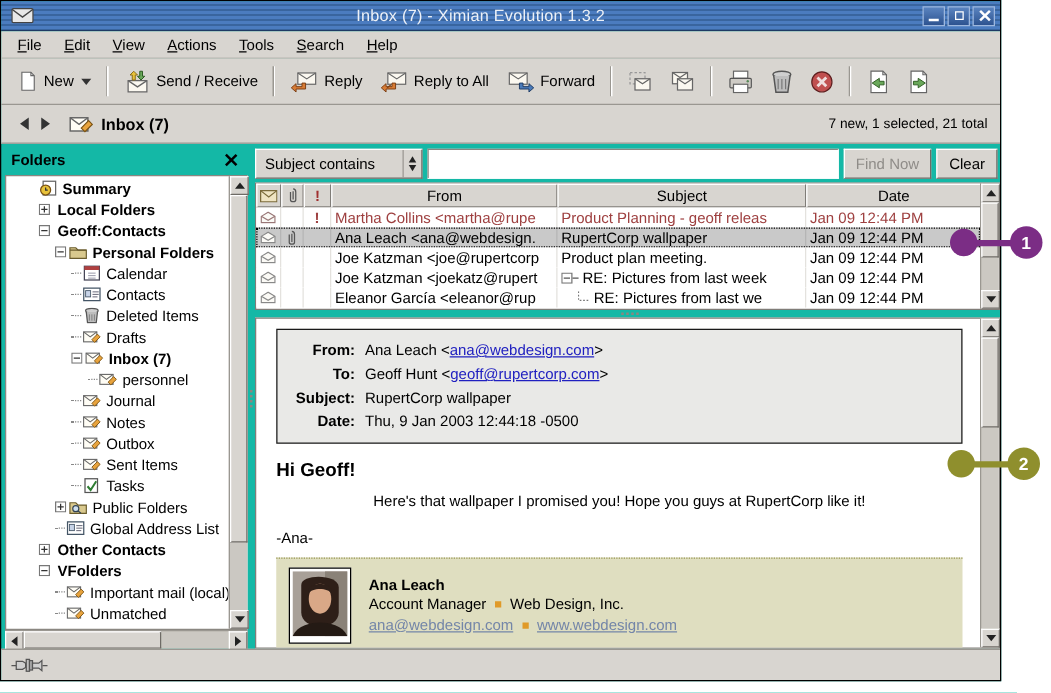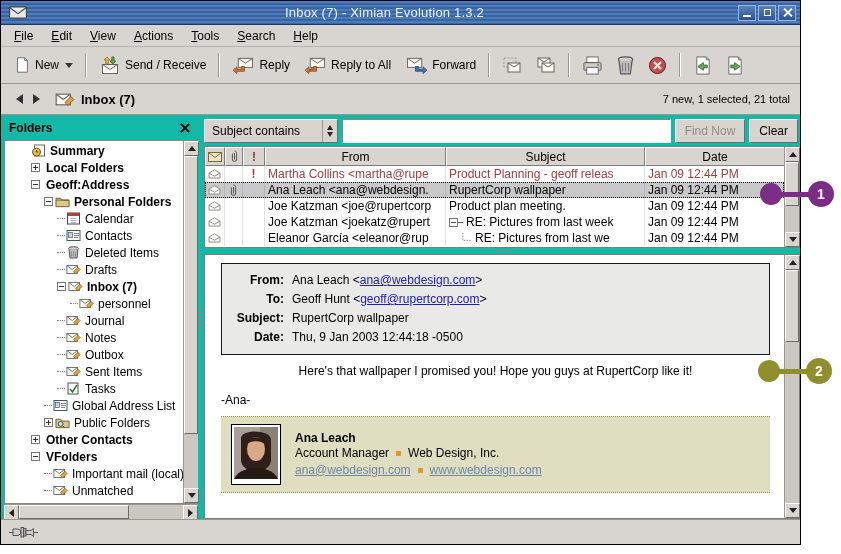--- a/index.html
+++ b/index.html
@@ -315,21 +315,21 @@
                   <rect x="0.5" y="0.5" width="8" height="8" fill="#fff" stroke="#777"></rect>
                   <path d="M2 4.5 h5 M4.5 2 v5" stroke="#333"></path>
                 </svg>
             <span class="tlabel b">Local Folders</span>
           </div>
           <div class="trow">
             <svg class="exp" width="9" height="9" viewBox="0 0 9 9">
                   <rect x="0.5" y="0.5" width="8" height="8" fill="#fff" stroke="#777"></rect>
                   <path d="M2 4.5 h5" stroke="#333"></path>
                 </svg>
-            <span class="tlabel b">Geoff:Address</span>
+            <span class="tlabel b">Geoff:Contacts</span>
           </div>
           <div class="trow">
             <span class="ind" style="width:13px"></span>
             <svg class="exp" width="9" height="9" viewBox="0 0 9 9">
                   <rect x="0.5" y="0.5" width="8" height="8" fill="#fff" stroke="#777"></rect>
                   <path d="M2 4.5 h5" stroke="#333"></path>
                 </svg>
             <svg class="i14" viewBox="0 0 16 13">
                   <path d="M1 3 h5 l2 2 h7 v7 H1 z" fill="#d9c98e" stroke="#6b5d2e"></path>
                   <path d="M1 5 h14" stroke="#6b5d2e"></path>
@@ -443,40 +443,40 @@
             <span class="ind" style="width:26px"></span>
                 <span class="tdash"></span>
             <svg class="i14" viewBox="0 0 13 13">
                   <rect x="1" y="1" width="10" height="11" fill="#fff" stroke="#555"></rect>
                   <path d="M3 7 l2.5 3 L10 3" fill="none" stroke="#2e7d32" stroke-width="1.6"></path>
                 </svg>
             <span class="tlabel">Tasks</span>
           </div>
           <div class="trow">
             <span class="ind" style="width:13px"></span>
+            <svg class="exp" width="9" height="9" viewBox="0 0 9 9">
+                  <rect x="0.5" y="0.5" width="8" height="8" fill="#fff" stroke="#777"></rect>
+                  <path d="M2 4.5 h5 M4.5 2 v5" stroke="#333"></path>
+                </svg>
+            <svg class="i14" viewBox="0 0 16 13">
+                  <path d="M1 3 h5 l2 2 h7 v7 H1 z" fill="#d9c98e" stroke="#6b5d2e"></path>
+                  <circle cx="6" cy="8" r="2.6" fill="#cfe0f0" stroke="#345"></circle>
+                  <path d="M8 10 l2.4 2" stroke="#345"></path>
+                </svg>
+            <span class="tlabel">Public Folders</span>
+          </div>
+          <div class="trow">
+            <span class="ind" style="width:13px"></span>
                 <span class="tdash"></span>
             <svg class="i14" viewBox="0 0 15 12">
                   <rect x="1" y="1" width="13" height="10" fill="#fff" stroke="#456"></rect>
                   <rect x="2.5" y="3" width="4" height="5" fill="#c8d4e8" stroke="#456" stroke-width="0.7"></rect>
                   <path d="M8 4 h5 M8 6 h5 M8 8 h4" stroke="#667" stroke-width="0.8"></path>
                 </svg>
             <span class="tlabel">Global Address List</span>
-          </div>
-          <div class="trow">
-            <span class="ind" style="width:13px"></span>
-            <svg class="exp" width="9" height="9" viewBox="0 0 9 9">
-                  <rect x="0.5" y="0.5" width="8" height="8" fill="#fff" stroke="#777"></rect>
-                  <path d="M2 4.5 h5 M4.5 2 v5" stroke="#333"></path>
-                </svg>
-            <svg class="i14" viewBox="0 0 16 13">
-                  <path d="M1 3 h5 l2 2 h7 v7 H1 z" fill="#d9c98e" stroke="#6b5d2e"></path>
-                  <circle cx="6" cy="8" r="2.6" fill="#cfe0f0" stroke="#345"></circle>
-                  <path d="M8 10 l2.4 2" stroke="#345"></path>
-                </svg>
-            <span class="tlabel">Public Folders</span>
           </div>
           <div class="trow">
             <svg class="exp" width="9" height="9" viewBox="0 0 9 9">
                   <rect x="0.5" y="0.5" width="8" height="8" fill="#fff" stroke="#777"></rect>
                   <path d="M2 4.5 h5 M4.5 2 v5" stroke="#333"></path>
                 </svg>
             <span class="tlabel b">Other Contacts</span>
           </div>
           <div class="trow">
             <svg class="exp" width="9" height="9" viewBox="0 0 9 9">
@@ -695,20 +695,21 @@
                 </div>
             <div class="hrow">
                   <span class="hlabel">Subject:</span>
                   <span>RupertCorp wallpaper</span>
                 </div>
             <div class="hrow">
                   <span class="hlabel">Date:</span>
                   <span>Thu, 9 Jan 2003 12:44:18 -0500</span>
                 </div>
           </div>
+          <div class="body-heading">Hi Geoff!</div>
           <div class="body-text">Here's that wallpaper I promised you! Hope you guys at RupertCorp like it!</div>
           <div class="signoff">-Ana-</div>
           <div class="sig">
             <span class="photo-frame">
               <svg width="44" height="52" viewBox="0 0 44 52">
                 <rect width="44" height="52" fill="#a8a098"></rect>
                 <rect x="26" width="18" height="52" fill="#8a8278"></rect>
                 <path d="M7 11 C7 2 37 2 37 13 L37 33 C37 40 30 44 22 44 C14 44 7 40 7 33 z" fill="#2e1f18"></path>
                 <ellipse cx="22" cy="22" rx="9" ry="12" fill="#d9a887"></ellipse>
                 <path d="M13 18 C15 13 29 13 31 18 L31 14 C28 9 16 9 13 14 z" fill="#2e1f18"></path>

